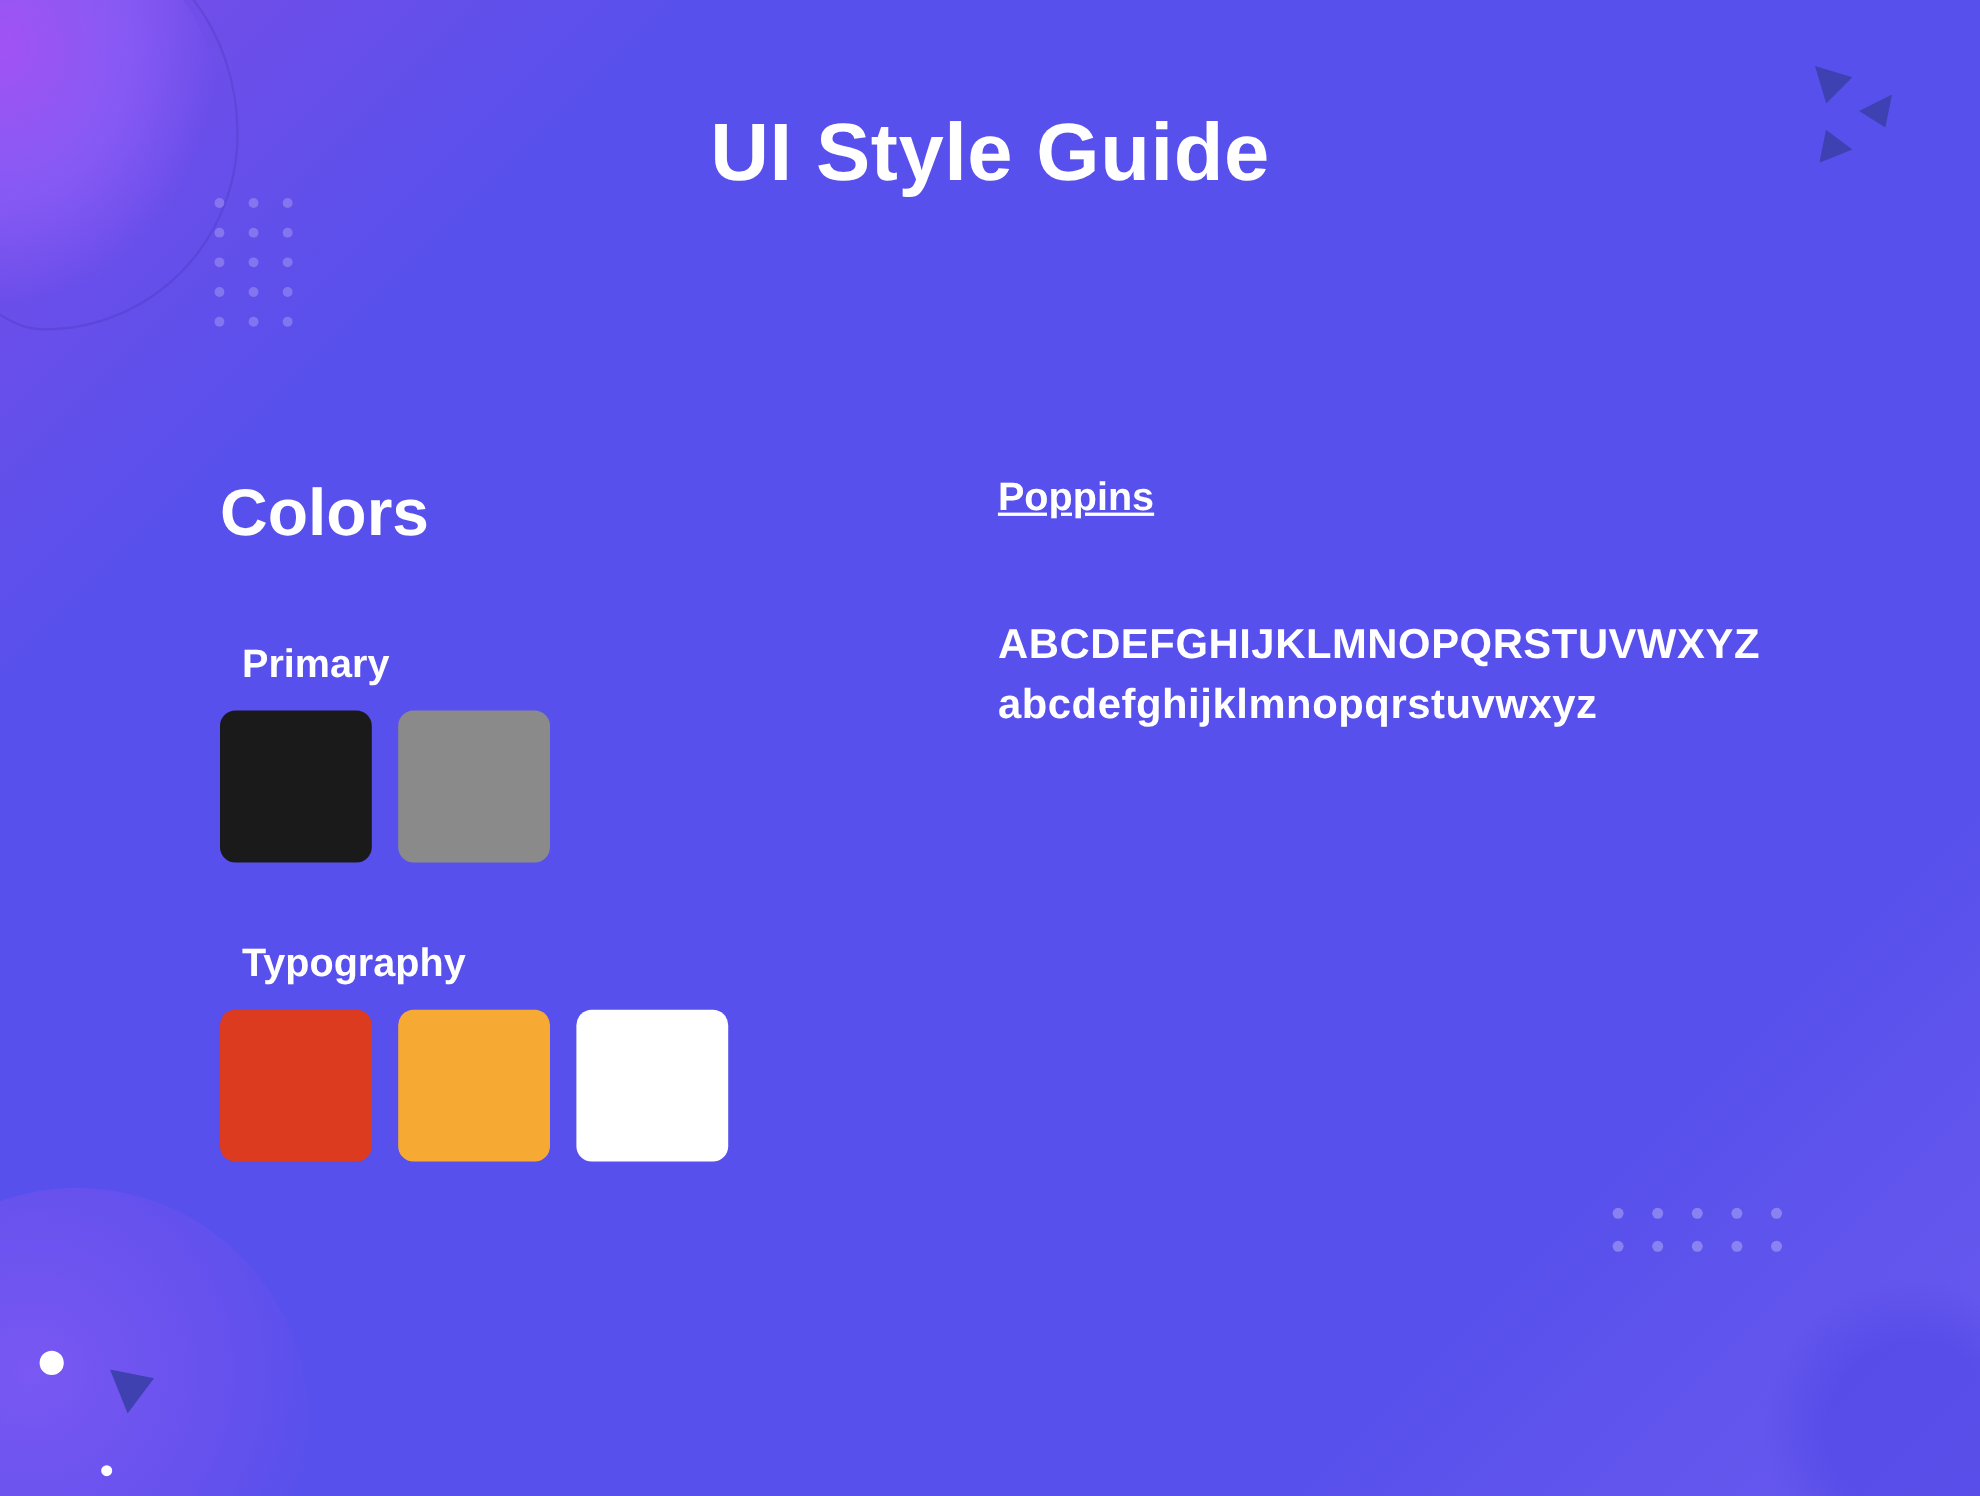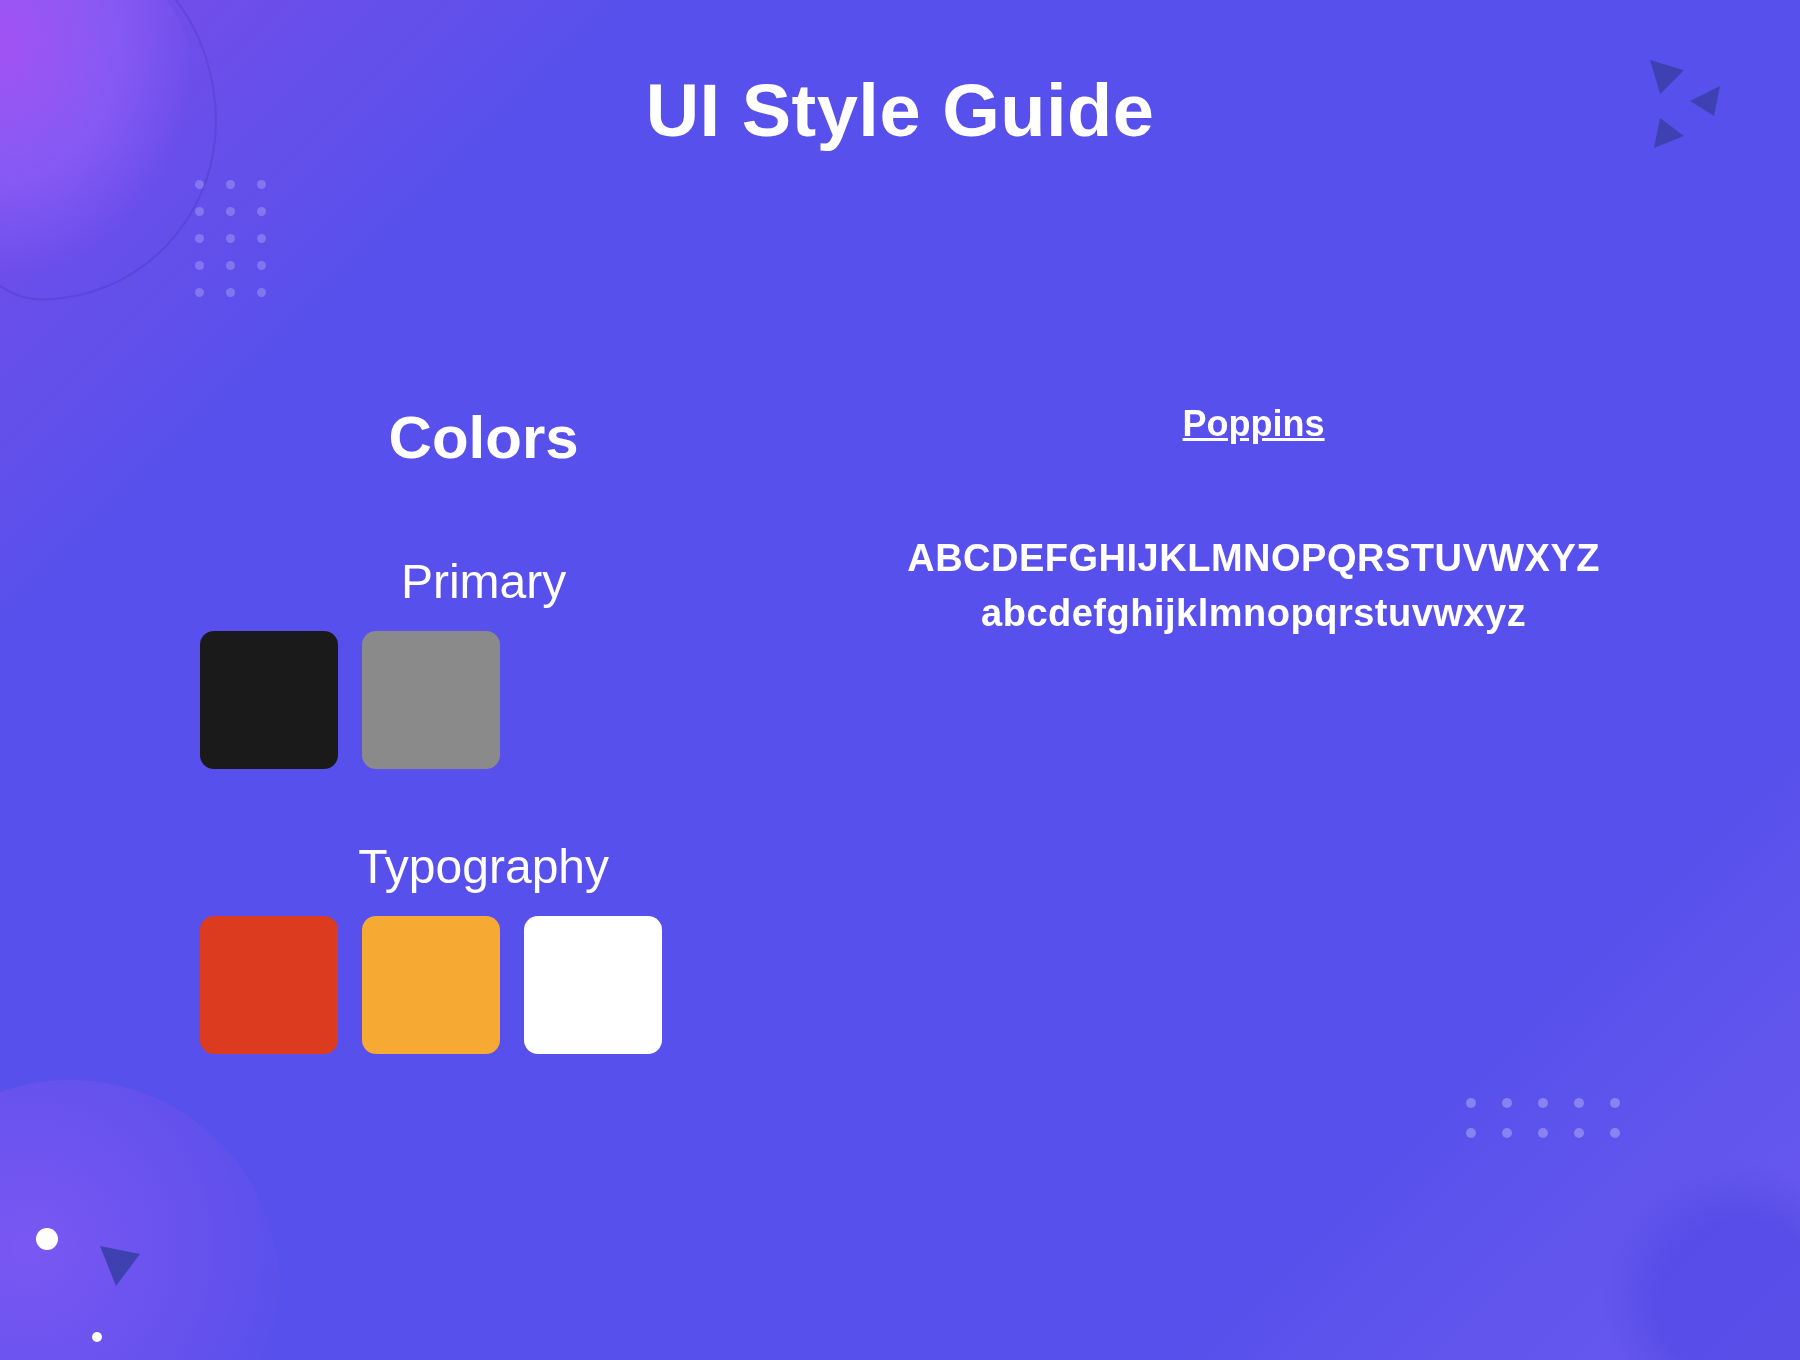--- a/index.html
+++ b/index.html
@@ -108,38 +108,38 @@
     z-index: 5;
     width: 100%;
     height: 100%;
     padding: 60px 200px 0 200px;
   }
   .page-title {
     text-align: center;
     font-weight: 900;
     font-size: 74px;
     letter-spacing: 0.5px;
-    margin-top: 8px;
+    margin-top: 36px;
   }
   .columns {
     display: flex;
     gap: 140px;
     margin-top: 250px;
-    text-align: center;
   }
   .col { flex: 1; }
   .section-heading {
     font-weight: 900;
     font-size: 60px;
     margin-bottom: 82px;
   }
   .sub-label {
-    font-weight: 400;
-    font-size: 48px;
+    font-weight: 700;
+    font-size: 36px;
     margin-bottom: 22px;
+    margin-left: 20px;
   }
   .swatch-row {
     display: flex;
     gap: 24px;
     margin-bottom: 70px;
   }
   .swatch {
     width: 138px;
     height: 138px;
     border-radius: 14px;

